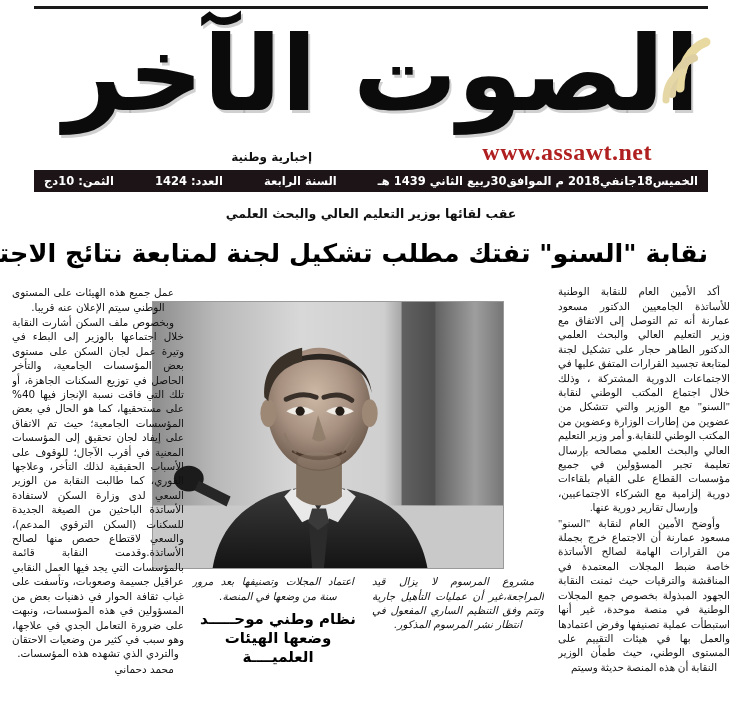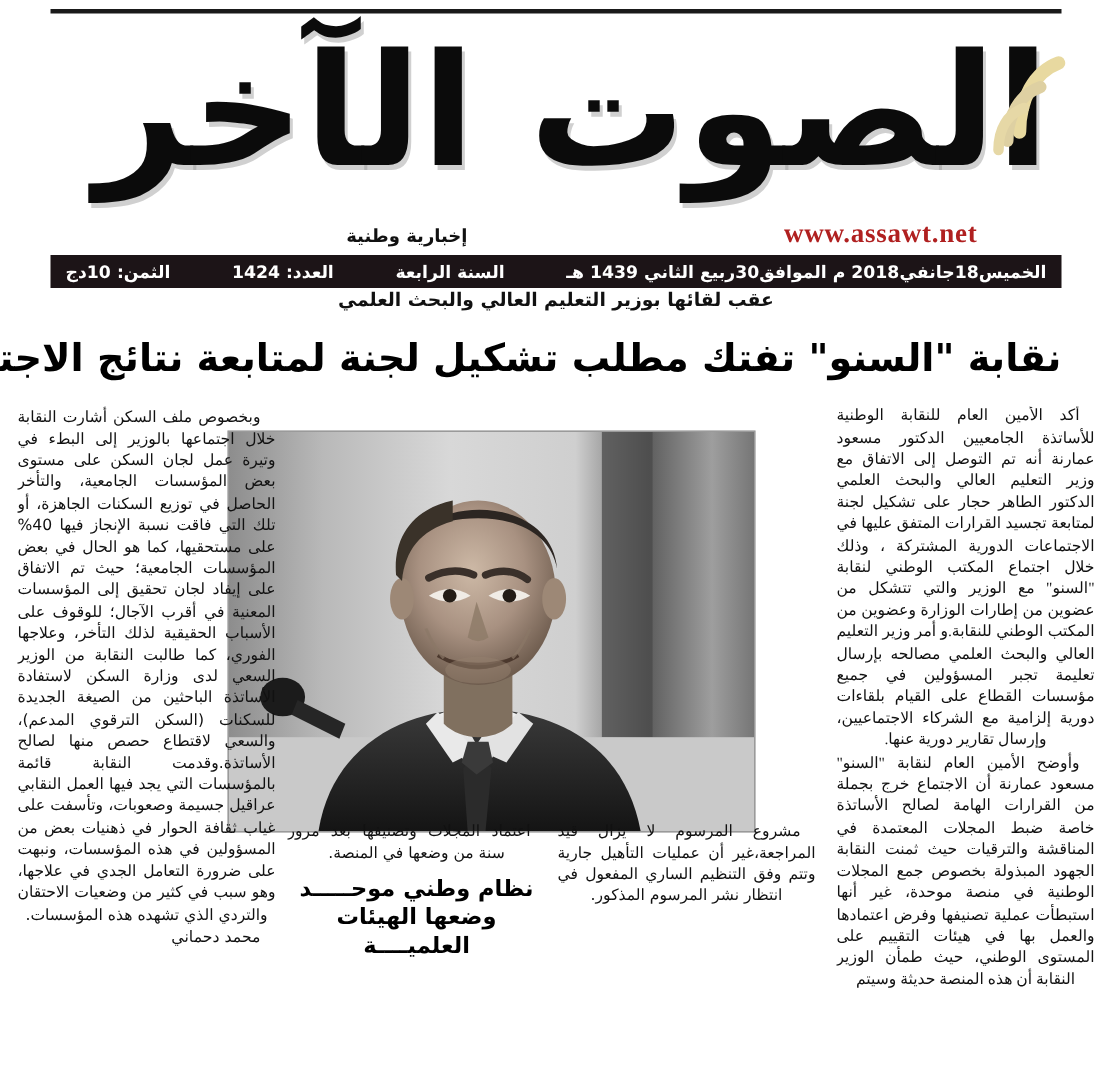--- a/index.html
+++ b/index.html
@@ -67,21 +67,21 @@
     color: #111111;
     direction: rtl;
   }
   .site-url {
     position: absolute;
     bottom: 4px;
     right: 90px;
     font-family: "Liberation Serif", "DejaVu Serif", serif;
     font-weight: bold;
     font-style: normal;
-    font-size: 18px;
+    font-size: 24px;
     letter-spacing: 0.5px;
     color: #b02020;
     direction: ltr;
   }
 
   
   .infobar {
     position: relative;
     margin: 0 34px;
     height: 22px;
@@ -101,20 +101,21 @@
   }
   .infobar span { display: inline-block; }
   .infobar .ib-date { flex: 0 0 auto; }
   .infobar .ib-year { flex: 0 0 auto; }
   .infobar .ib-issue { flex: 0 0 auto; }
   .infobar .ib-price { flex: 0 0 auto; }
 
   
   .headline-block {
     margin: 0 34px;
+    padding-top: 14px;
     text-align: center;
     direction: rtl;
   }
   .kicker {
     font-family: "DejaVu Sans", "Liberation Sans", sans-serif;
     font-weight: bold;
     font-size: 12.5px;
     color: #111111;
     margin-bottom: 7px;
   }
@@ -175,21 +176,21 @@
     font-family: "DejaVu Sans", "Liberation Sans", sans-serif;
     font-size: 10.4px;
     line-height: 14.4px;
     text-align: justify;
     text-align-last: center;
     color: #111111;
     direction: rtl;
   }
   .col-2-lower { right: 186px; }
   .col-3-lower { right: 366px; }
-  .col-2-lower p, .col-3-lower p { margin: 0 0 1px 0; text-indent: 10px; }
+  .col-2-lower p, .col-3-lower p { margin: 13px 0 1px 0; text-indent: 10px; font-style: italic; }
 
   .subhead {
     font-family: "DejaVu Sans", "Liberation Sans", sans-serif;
     font-weight: bold;
     font-size: 15px;
     line-height: 19px;
     text-align: center;
     text-align-last: center;
     color: #000000;
     margin: 7px 0 6px 0;
@@ -323,17 +324,18 @@
   <div class="col-2-lower">
     <p>مشروع المرسوم لا يزال قيد المراجعة،غير أن عمليات التأهيل جارية وتتم وفق التنظيم الساري المفعول في انتظار نشر المرسوم المذكور.</p>
   </div>
 
   <div class="col-3-lower">
     <p>اعتماد المجلات وتصنيفها بعد مرور سنة من وضعها في المنصة.</p>
     <h2 class="subhead">نظام وطني موحـــــد وضعها الهيئات العلميــــة</h2>
   </div>
 
   <div class="col col-4">
+    <p>عمل جميع هذه الهيئات على المستوى الوطني سيتم الإعلان عنه قريبا.</p>
     <p>وبخصوص ملف السكن أشارت النقابة خلال اجتماعها بالوزير إلى البطء في وتيرة عمل لجان السكن على مستوى بعض المؤسسات الجامعية، والتأخر الحاصل في توزيع السكنات الجاهزة، أو تلك التي فاقت نسبة الإنجاز فيها 40% على مستحقيها، كما هو الحال في بعض المؤسسات الجامعية؛ حيث تم الاتفاق على إيفاد لجان تحقيق إلى المؤسسات المعنية في أقرب الآجال؛ للوقوف على الأسباب الحقيقية لذلك التأخر، وعلاجها الفوري، كما طالبت النقابة من الوزير السعي لدى وزارة السكن لاستفادة الأساتذة الباحثين من الصيغة الجديدة للسكنات (السكن الترقوي المدعم)، والسعي لاقتطاع حصص منها لصالح الأساتذة.وقدمت النقابة قائمة بالمؤسسات التي يجد فيها العمل النقابي عراقيل جسيمة وصعوبات، وتأسفت على غياب ثقافة الحوار في ذهنيات بعض من المسؤولين في هذه المؤسسات، ونبهت على ضرورة التعامل الجدي في علاجها، وهو سبب في كثير من وضعيات الاحتقان والتردي الذي تشهده هذه المؤسسات.</p>
     <p class="byline">محمد دحماني</p>
   </div>
 
 </section>
 
 </body></html>

